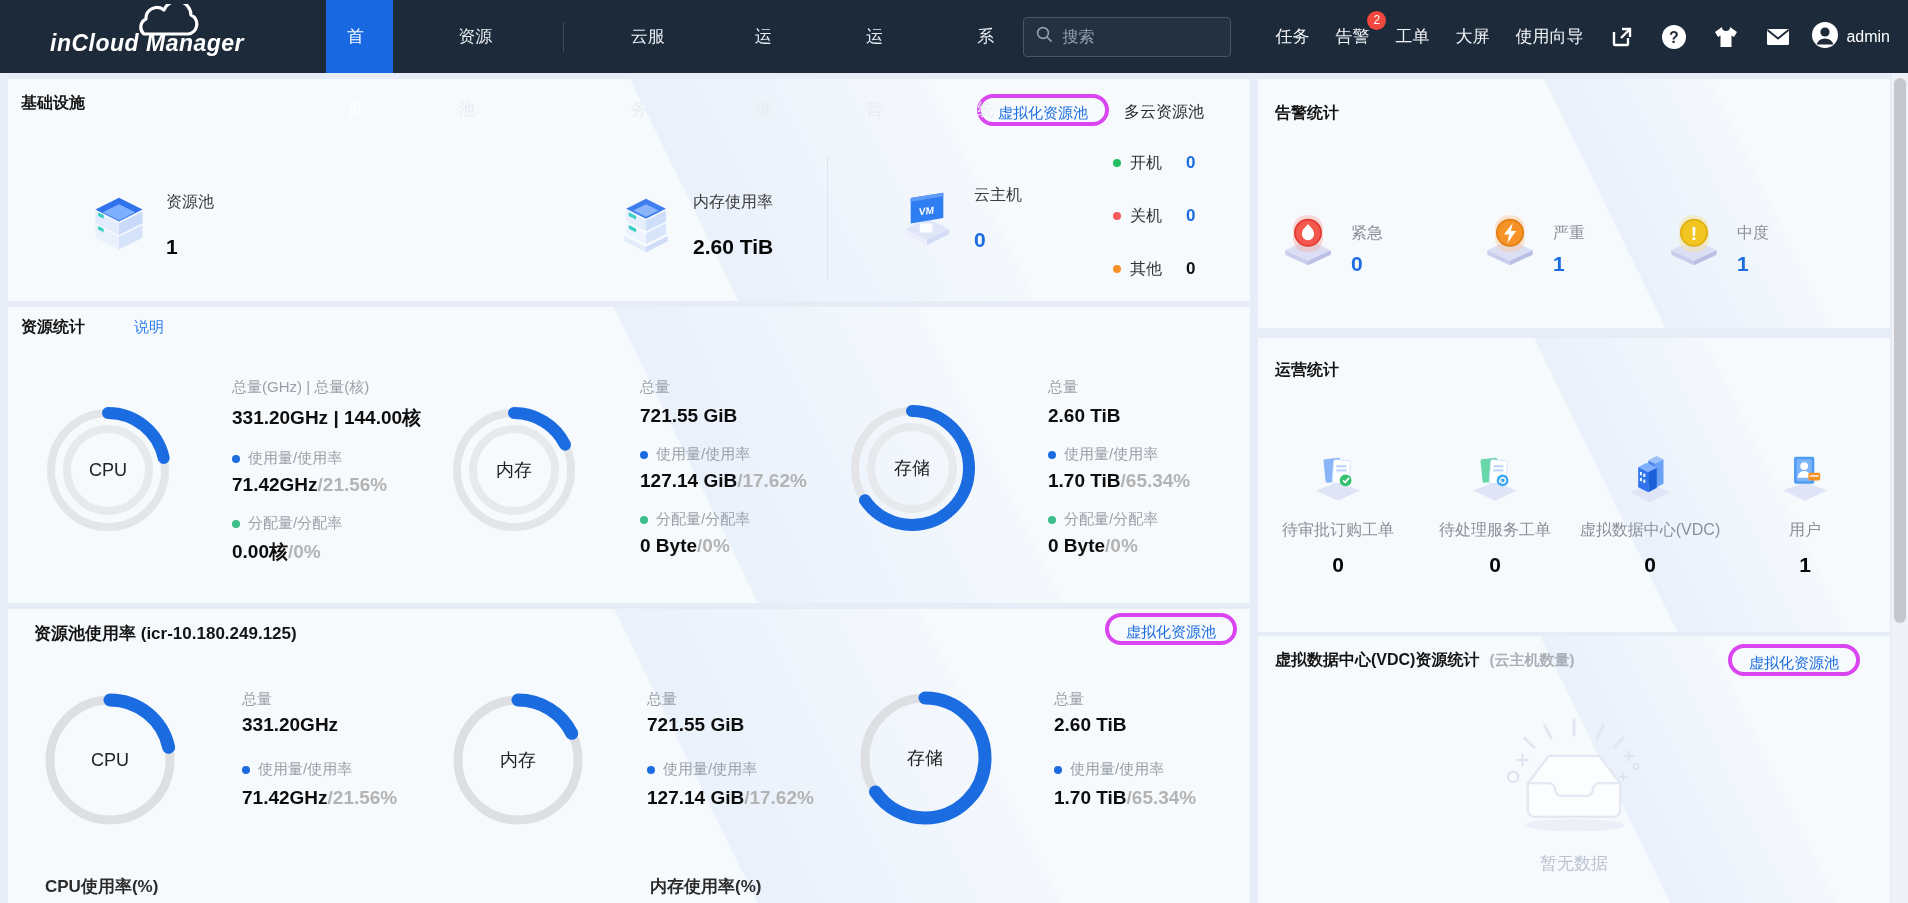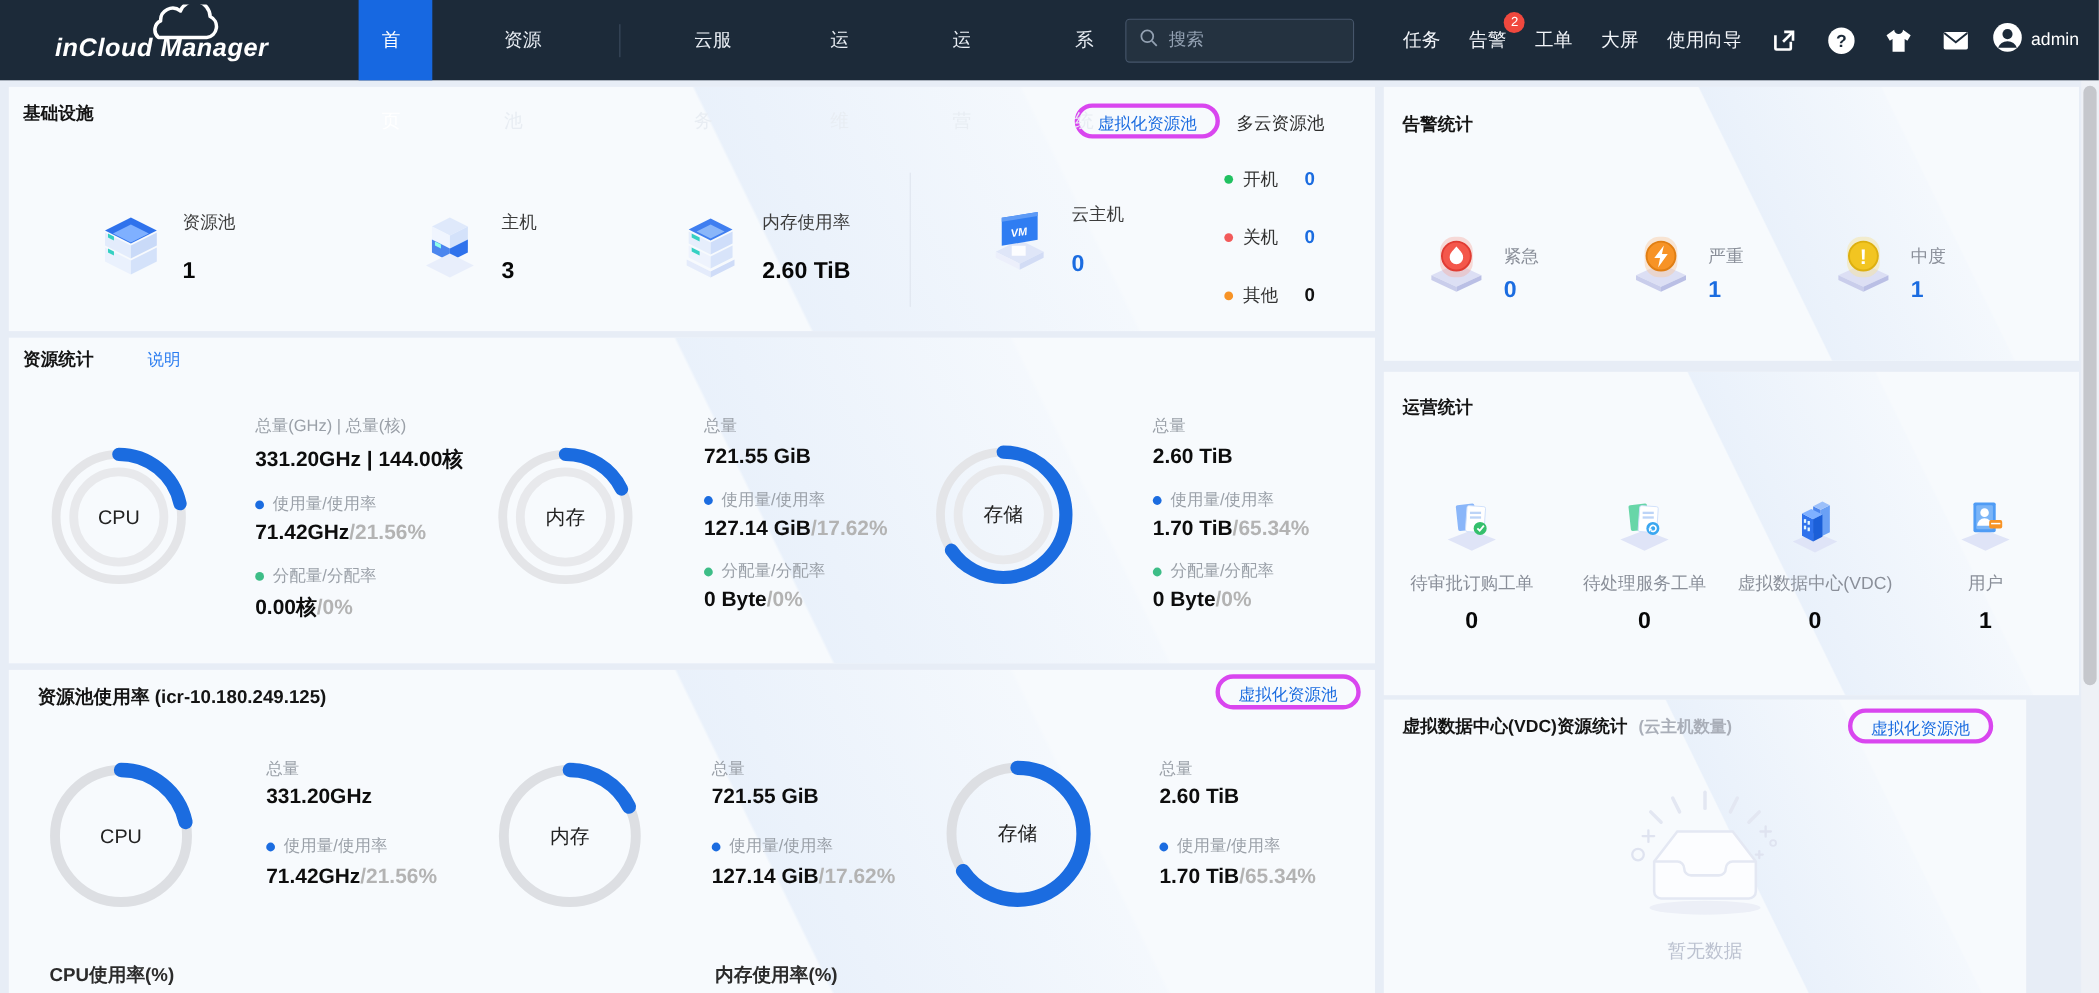--- a/index.html
+++ b/index.html
@@ -38,21 +38,21 @@
   .card-title { position:absolute; font-size:16px; font-weight:700; color:#141414; z-index:2;}
   .pill { position:absolute; height:32px; line-height:30px; padding:0 17px; border:4px solid #d946ef;
     border-radius:17px; color:#1b6ce0; font-size:15px; cursor:pointer; z-index:2; background:transparent;}
   .tab-plain { position:absolute; font-size:16px; color:#2e2e2e; cursor:pointer; z-index:2;}
 
   #card-infra   { left:8px;    top:6px;   width:1242px; height:222px;}
   #card-res     { left:8px;    top:234px; width:1242px; height:296px;}
   #card-pool    { left:8px;    top:536px; width:1242px; height:294px;}
   #card-alarm   { left:1258px; top:6px;   width:632px;  height:249px;}
   #card-op      { left:1258px; top:265px; width:632px;  height:294px;}
-  #card-vdc     { left:1258px; top:563px; width:584px;  height:267px;}
+  #card-vdc     { left:1258px; top:563px; width:632px;  height:267px;}
 
   
   .infra-item { position:absolute; top:113px; display:flex; gap:18px; z-index:2;}
   .infra-item .ico { width:58px; height:62px; margin-top:2px;}
   .lab { font-size:16px; color:#3c3c3c; white-space:nowrap;}
   .val { font-size:21px; font-weight:700; color:#070707; margin-top:22px; white-space:nowrap;}
   .val.blue { color:#1b6ce0; }
   .v-divider { position:absolute; left:819px; top:78px; width:1px; height:122px; background:#dfe5ee; z-index:2;}
   .vm-status { position:absolute; left:1105px; top:74px; z-index:2;}
   .vm-row { display:flex; align-items:center; height:20px; margin-bottom:33px;}
@@ -193,37 +193,20 @@
           <polygon points="9,18 15,21 15,25 9,22" fill="#35d0c2"></polygon>
           <polygon points="9,33 15,36 15,40 9,37" fill="#35d0c2"></polygon>
         </svg>
       </span>
       <span class="txt">
         <span class="lab">资源池</span><br>
         <span class="val" style="display:inline-block">1</span>
       </span>
     </div>
 
-    <div class="infra-item" style="left:372px;">
-      <span class="ico">
-        <svg viewBox="0 0 64 64" width="58" height="62">
-          <polygon points="32,2 50,11 32,20 14,11" fill="#dfe9fb"></polygon>
-          <polygon points="14,11 32,20 32,33 14,24" fill="#f0f5fe"></polygon>
-          <polygon points="50,11 32,20 32,33 50,24" fill="#d4e2fa"></polygon>
-          <polygon points="14,24 32,33 32,46 14,37" fill="#4c86ee"></polygon>
-          <polygon points="50,24 32,33 32,46 50,37" fill="#2f72ec"></polygon>
-          <polygon points="32,38 56,50 32,62 8,50" fill="#e8eefb"></polygon>
-          <polygon points="17,26 23,29 23,33 17,30" fill="#8fffe9"></polygon>
-        </svg>
-      </span>
-      <span class="txt">
-        <span class="lab">主机</span><br>
-        <span class="val" style="display:inline-block">3</span>
-      </span>
-    </div>
 
     <div class="infra-item" style="left:609px;">
       <span class="ico">
         <svg viewBox="0 0 64 64" width="58" height="62">
           <polygon points="32,3 54,14 32,25 10,14" fill="#3f7ef0"></polygon>
           <polygon points="32,9 46,16 32,23 18,16" fill="#8ab6f9"></polygon>
           <polygon points="10,16 32,27 32,39 10,28" fill="#e6eefc"></polygon>
           <polygon points="54,16 32,27 32,39 54,28" fill="#cfdefa"></polygon>
           <polygon points="13,18 21,22 21,26 13,22" fill="#35d0c2"></polygon>
           <polygon points="10,30 32,41 32,53 10,42" fill="#eef3fd"></polygon>
@@ -407,21 +390,21 @@
       <div class="bv" style="margin-top:8px"><span>1.70 TiB</span><span class="rate">/65.34%</span></div>
     </div>
 
     <div class="chart-title" style="left:37px;">CPU使用率(%)</div>
     <div class="chart-title" style="left:642px;">内存使用率(%)</div>
   </div>
 
   <div class="card" id="card-alarm">
     <div class="card-title" style="left:17px; top:24px;">告警统计</div>
 
-    <div class="alarm-item" style="left:38px;">
+    <div class="alarm-item" style="left:22px;">
       <span class="ico">
         <svg viewBox="0 0 64 64" width="56" height="62">
           <polygon points="32,34 58,46 32,58 6,46" fill="#dcdff4"></polygon>
           <polygon points="6,46 32,58 32,63 6,51" fill="#c9cdeb"></polygon>
           <polygon points="58,46 32,58 32,63 58,51" fill="#babfe5"></polygon>
           <rect x="15" y="6" width="34" height="42" rx="15" fill="#f6a79d" opacity=".4"></rect>
           <circle cx="32" cy="26" r="15" fill="#f4574b"></circle>
           <circle cx="32" cy="26" r="15" fill="none" stroke="#e03c33" stroke-width="2"></circle>
           <path d="M32 16 c3.5,4.5 7,6.5 7,11.5 a7,7 0 1,1 -14,0 c0,-5 3.5,-7 7,-11.5 z" fill="#ffffff"></path>
         </svg>

